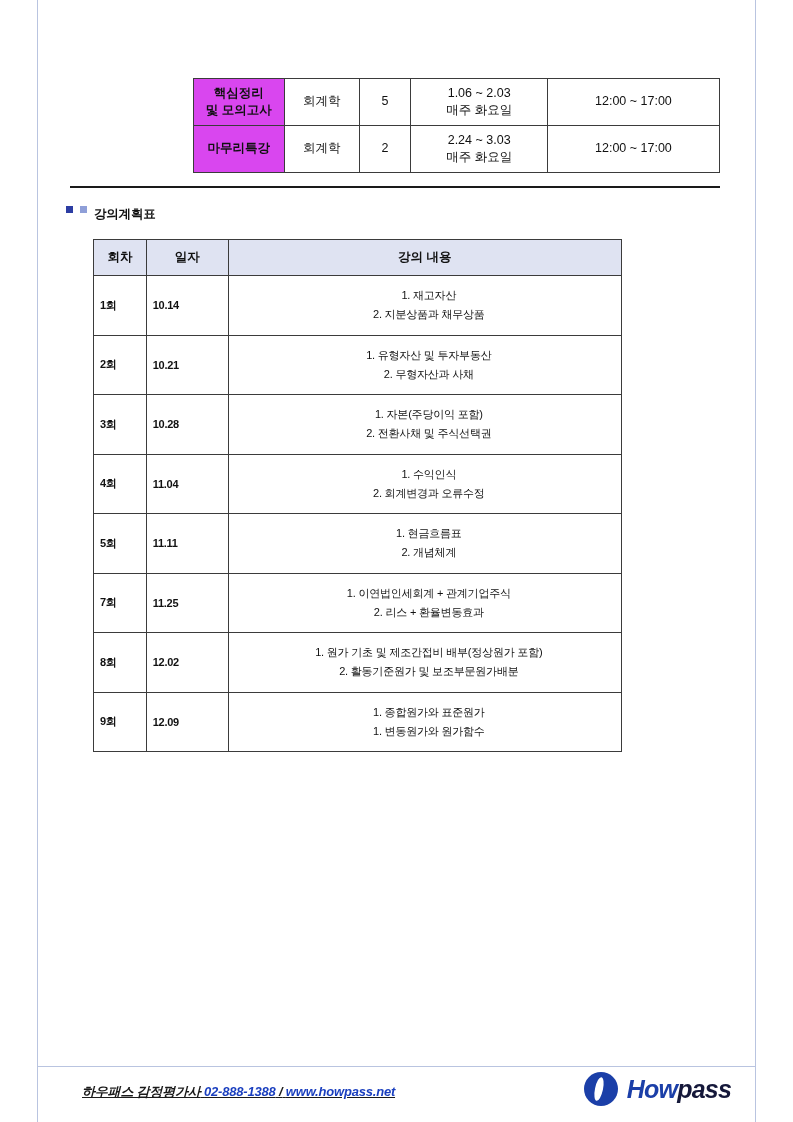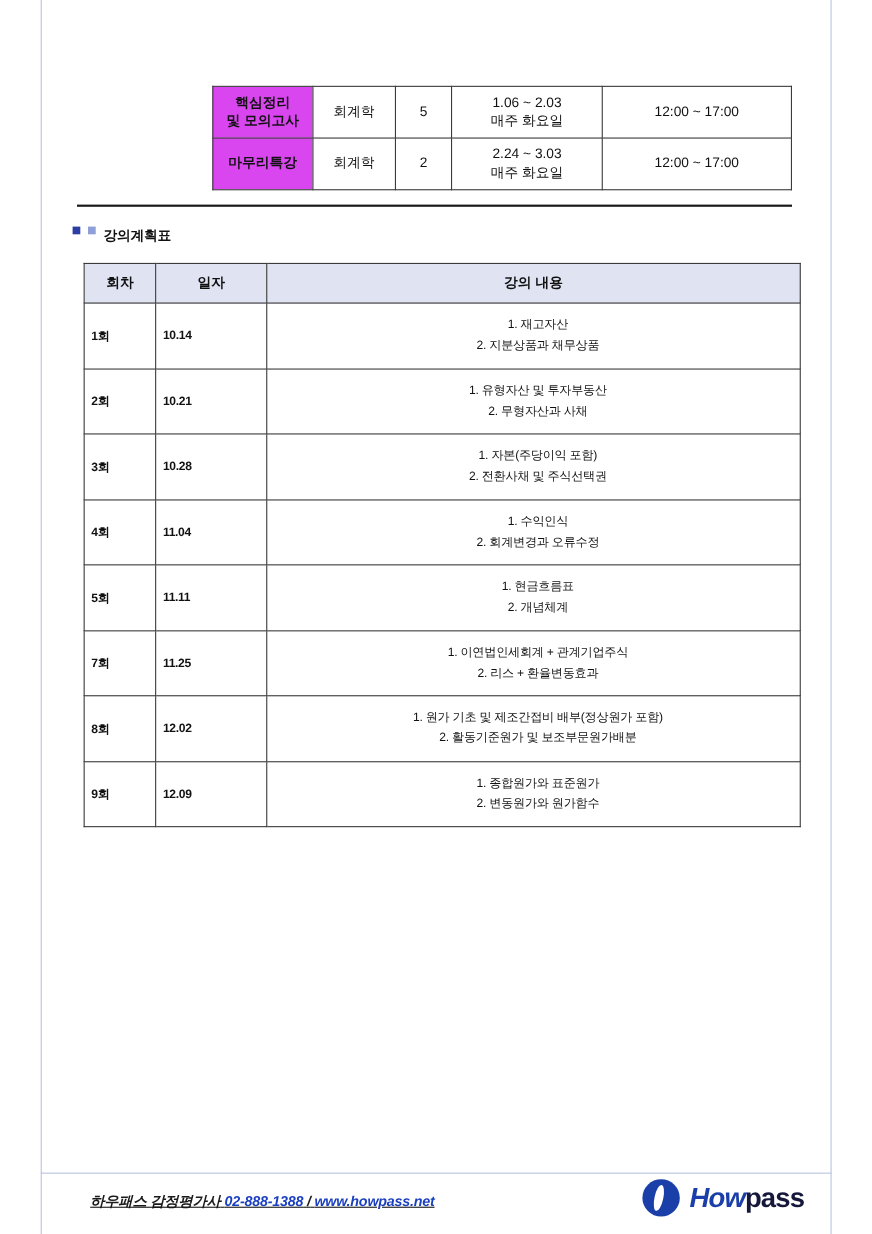--- a/index.html
+++ b/index.html
@@ -100,23 +100,23 @@
   .section-title {
     font-size: 12.5px;
     font-weight: bold;
     color: #111;
     letter-spacing: -0.2px;
   }
 
   
   .plan-wrap {
     position: absolute;
-    left: 76px;
+    left: 93px;
     top: 239px;
-    width: 652px;
+    width: 529px;
   }
   table.plan {
     border-collapse: collapse;
     width: 100%;
     table-layout: fixed;
   }
   table.plan th {
     background: #dfe3f2;
     border: 1px solid #3b3b3b;
     font-size: 12.5px;
@@ -200,21 +200,21 @@
     border-radius: 50%;
     background: #ffffff;
     transform: rotate(12deg);
   }
   .logo-text {
     font-size: 25px;
     font-weight: bold;
     letter-spacing: -0.8px;
   }
   .logo-text .how { color: #1b3fa8; font-style: italic; }
-  .logo-text .pass { color: #15183a; }
+  .logo-text .pass { color: #15183a; font-style: italic; }
 </style>
 </head>
 <body>
 
 <div class="page">
 
   <div class="edge-line left"></div>
   <div class="edge-line right"></div>
 
   <div class="top-table-wrap">
@@ -334,21 +334,21 @@
           <td class="content">
             <span class="line">1. 원가 기초 및 제조간접비 배부(정상원가 포함)</span>
             <span class="line">2. 활동기준원가 및 보조부문원가배분</span>
           </td>
         </tr>
         <tr>
           <td class="num">9회</td>
           <td class="date">12.09</td>
           <td class="content">
             <span class="line">1. 종합원가와 표준원가</span>
-            <span class="line">2. 변동원가와 원가함수</span>
+            <span class="line">1. 변동원가와 원가함수</span>
           </td>
         </tr>
       </tbody>
     </table>
   </div>
 
   <div class="footer-rule"></div>
 
   <div class="footer-text">
     <span>하우패스 감정평가사</span>

